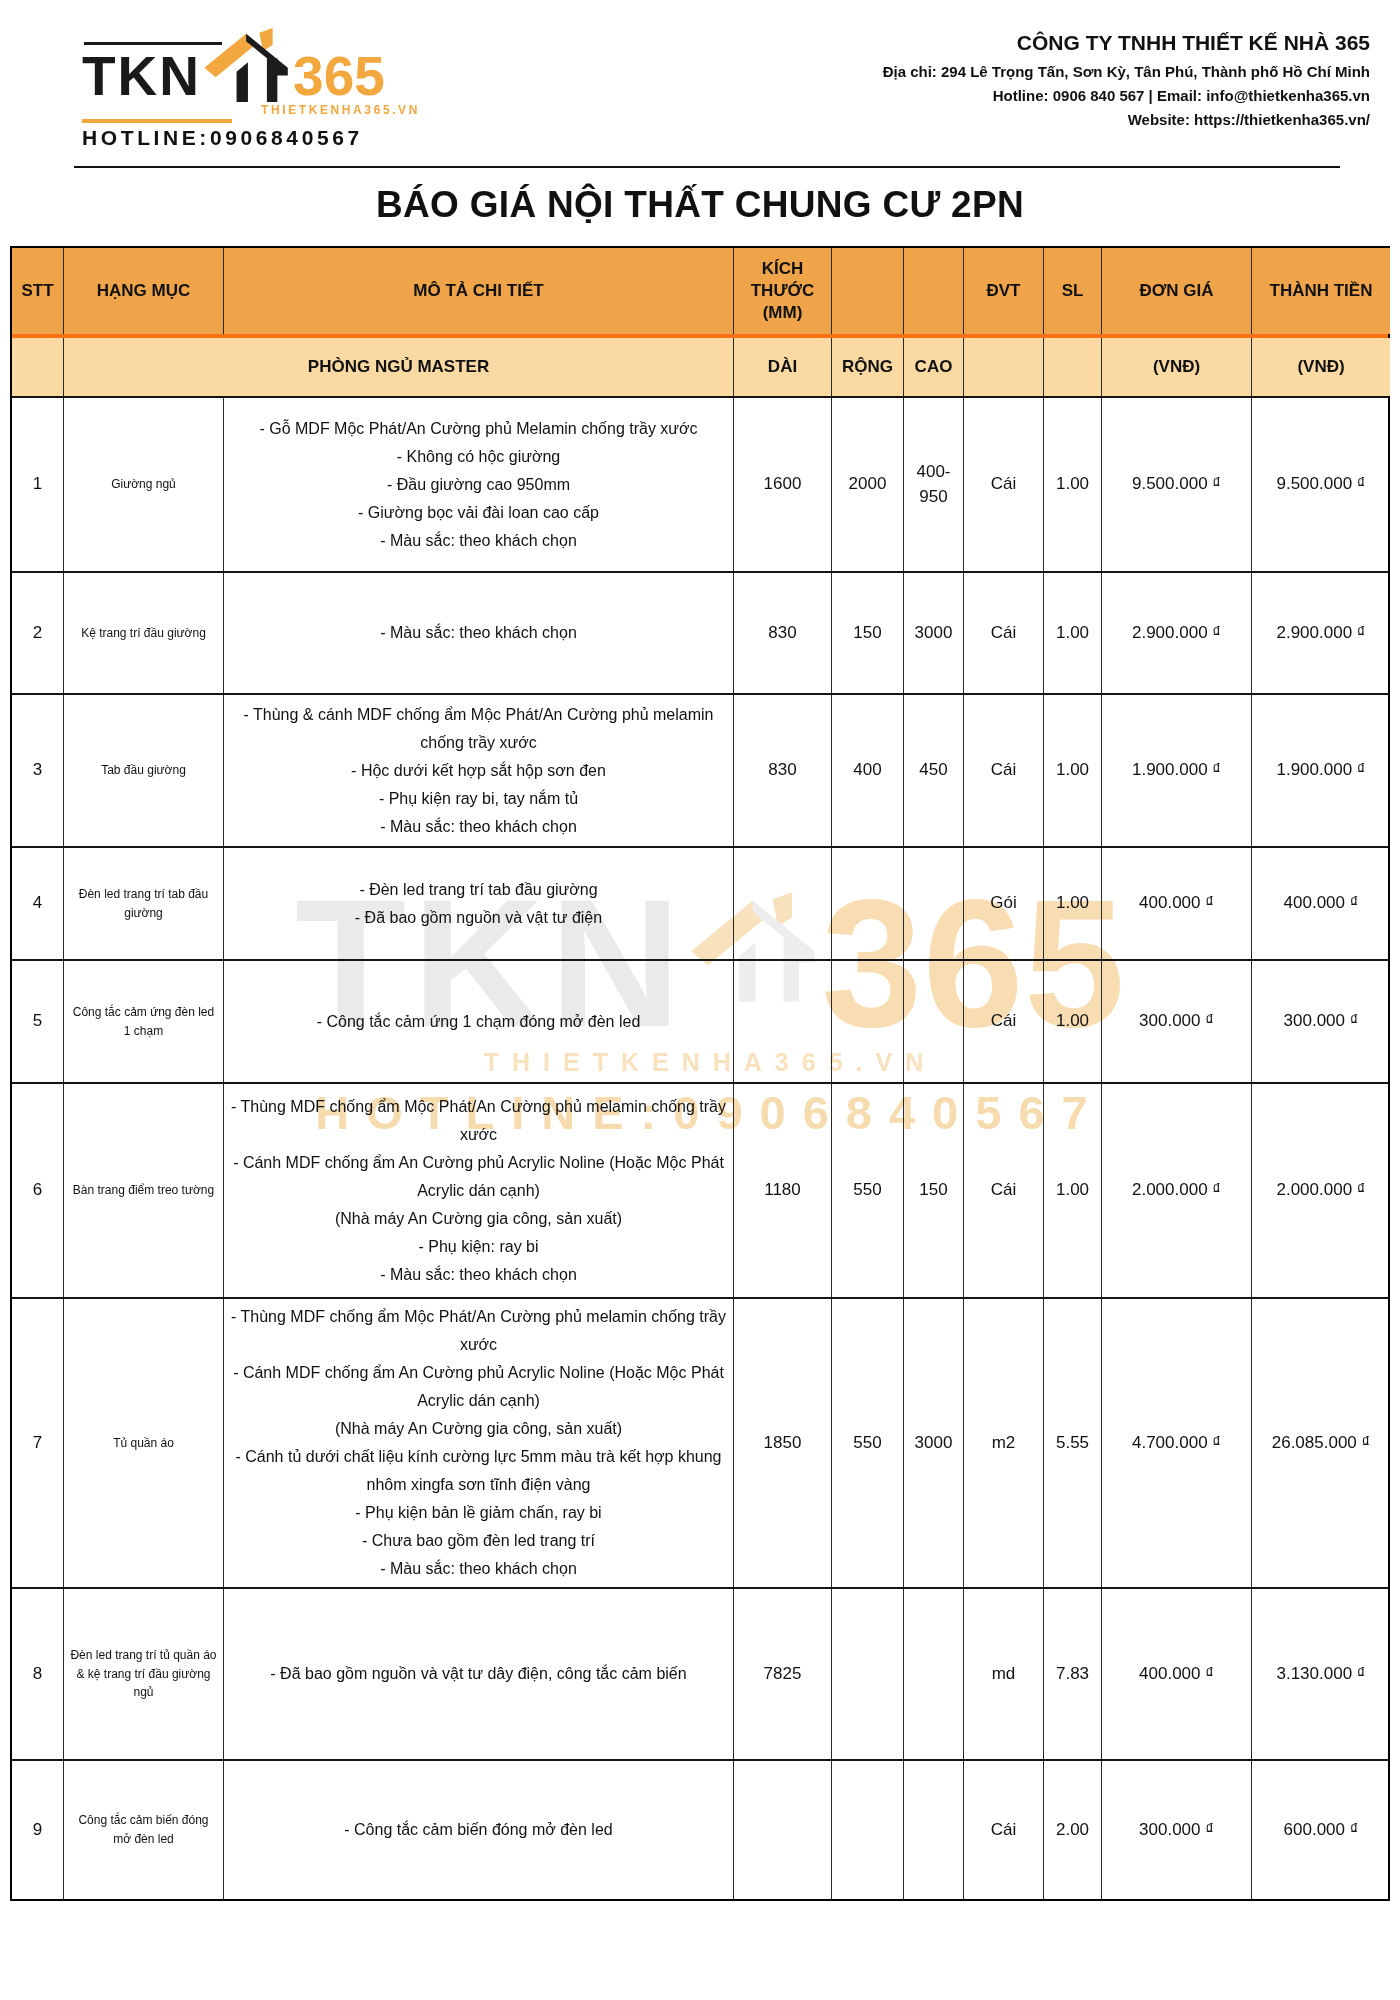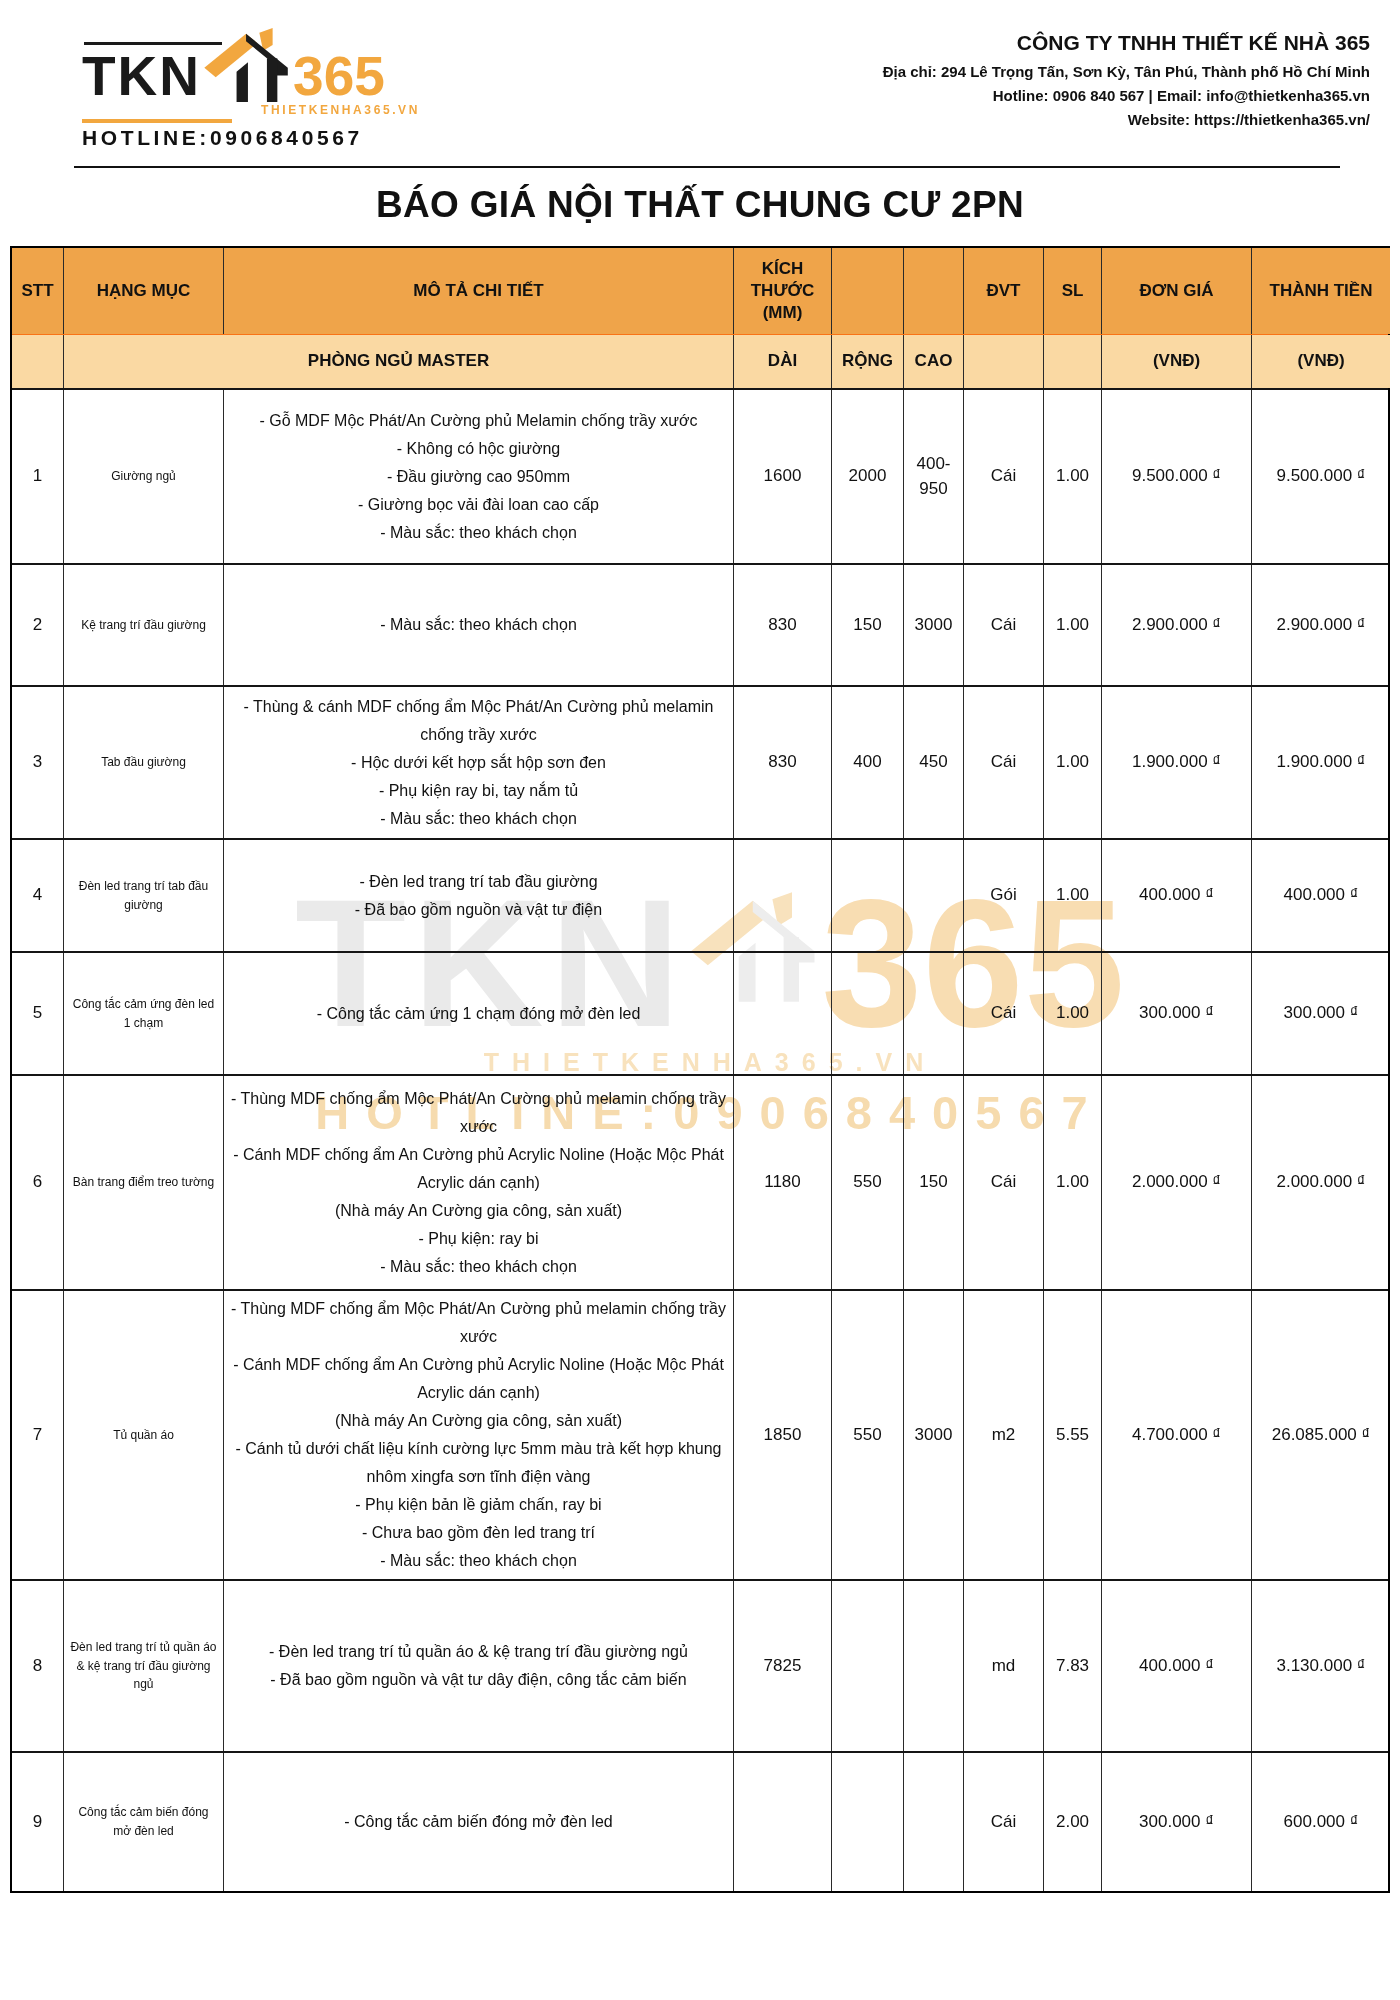--- a/index.html
+++ b/index.html
@@ -42,21 +42,21 @@
   .grid-row { display:grid; grid-template-columns:52px 160px 510px 98px 72px 60px 80px 58px 150px 138px; }
   .cell {
     border-right:1px solid #2a2a2a; display:flex; flex-direction:column;
     align-items:center; justify-content:center; text-align:center; padding:4px 6px;
     font-size:17px; line-height:1.45; min-width:0;
   }
   .cell:last-child { border-right:none; }
   .thead-row .cell { background:#EFA44A; font-weight:700; line-height:1.3; }
   .thead-row { height:86px; }
   .tsub-row .cell { background:#FAD9A3; font-weight:700; }
-  .tsub-row { height:54px; border-top:1px solid #f97316; }
+  .tsub-row { height:62px; border-top:4px solid #f97316; }
   .sub-section { grid-column:2 / 4; }
   .trow { border-top:2px solid #151515; background:transparent; }
   .cell-desc { justify-content:center; }
   .desc-line { width:100%; line-height:28px; font-size:16px; }
   .cell-item { font-size:12px; line-height:1.55; }
 </style>
 </head>
 <body>
 
 <div class="watermark" aria-hidden="true">
@@ -243,21 +243,20 @@
         <div class="cell cell-cao">3000</div>
         <div class="cell cell-dvt">m2</div>
         <div class="cell cell-sl">5.55</div>
         <div class="cell cell-don-gia">4.700.000 ₫</div>
         <div class="cell cell-thanh-tien">26.085.000 ₫</div>
       </div>
       <div class="grid-row trow" style="min-height: 172px;">
         <div class="cell cell-stt">8</div>
         <div class="cell cell-item">Đèn led trang trí tủ quần áo &amp; kệ trang trí đầu giường ngủ</div>
         <div class="cell cell-desc">
-          <div class="desc-line">- Đèn led trang trí tủ quần áo &amp; kệ trang trí đầu giường ngủ</div>
           <div class="desc-line">- Đã bao gồm nguồn và vật tư dây điện, công tắc cảm biến</div>
         </div>
         <div class="cell cell-dai">7825</div>
         <div class="cell cell-rong"></div>
         <div class="cell cell-cao"></div>
         <div class="cell cell-dvt">md</div>
         <div class="cell cell-sl">7.83</div>
         <div class="cell cell-don-gia">400.000 ₫</div>
         <div class="cell cell-thanh-tien">3.130.000 ₫</div>
       </div>

